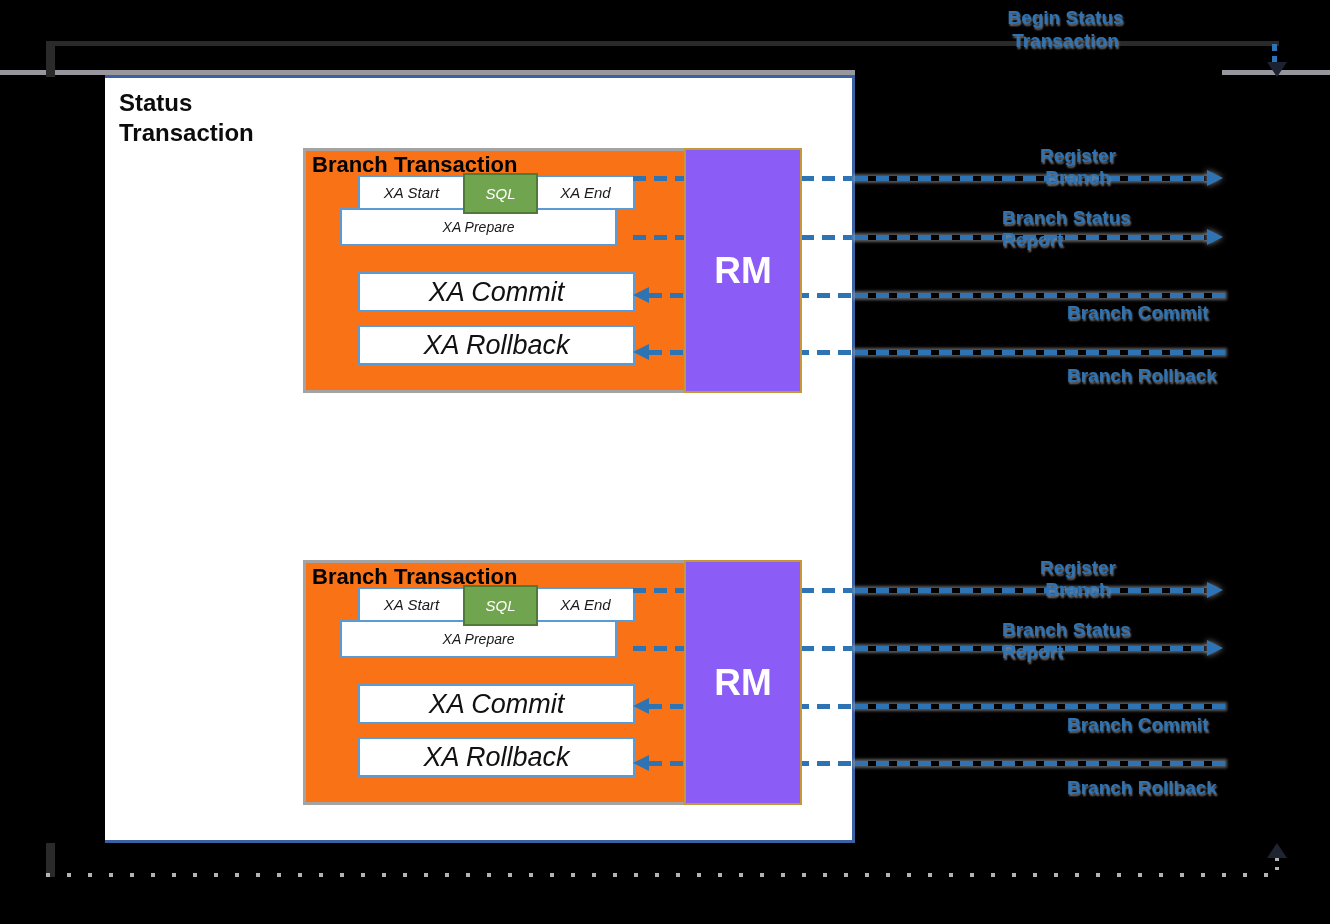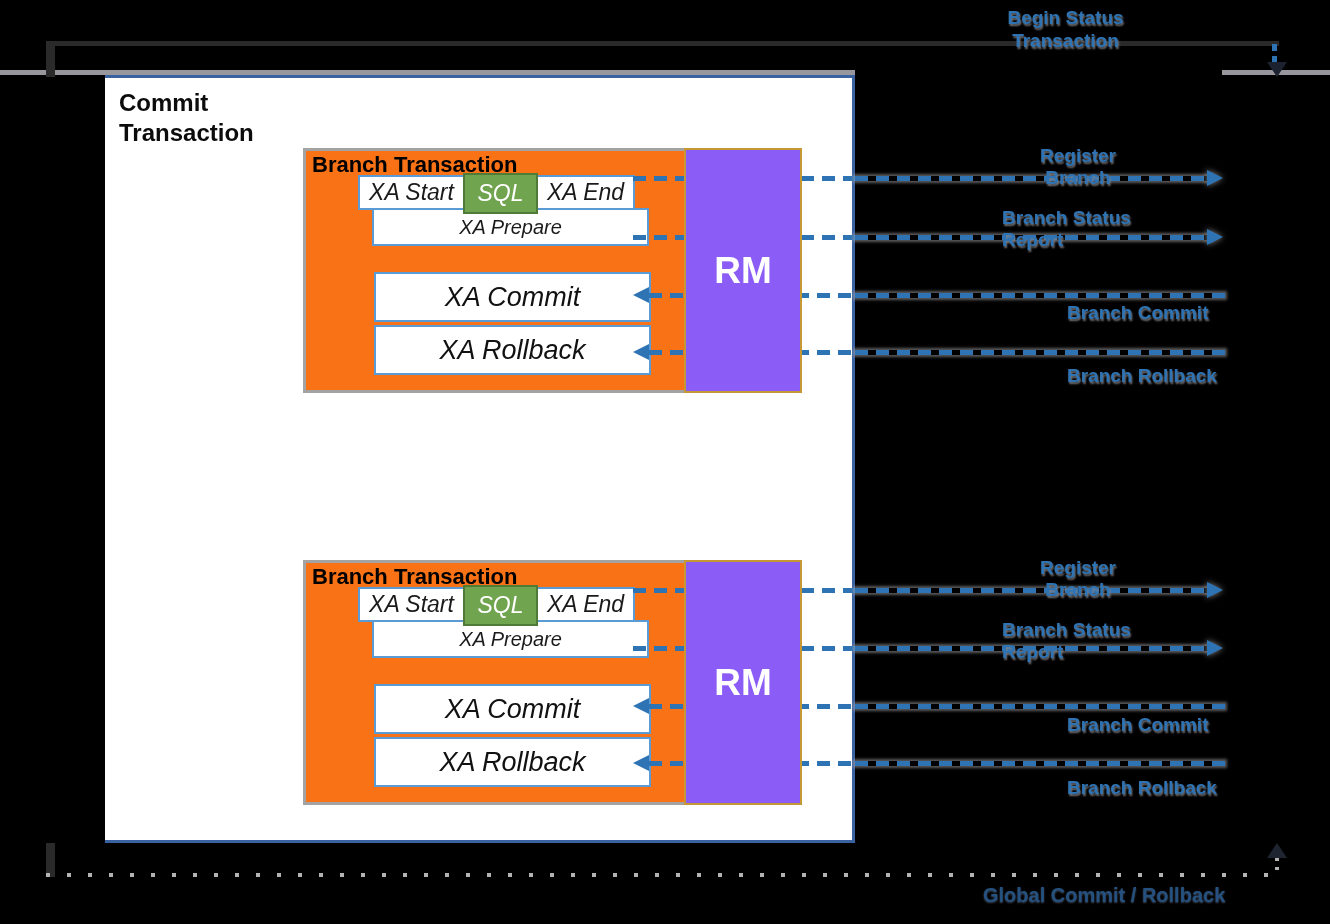--- a/index.html
+++ b/index.html
@@ -30,33 +30,33 @@
   
   .branch{
     position:absolute;left:303px;width:487px;height:245px;
     background:#f97316;border:3px solid #a3a3a3;z-index:2;
   }
   .btitle{position:absolute;left:6px;top:1px;font-size:22px;font-weight:bold;color:#000;}
   .row1{position:absolute;left:52px;top:24px;width:277px;height:35px;display:flex;}
   .cell{
     border:2px solid #5B9BD5;background:#fff;margin-left:-2px;
     display:flex;align-items:center;justify-content:center;
-    font-style:italic;font-size:23px;color:#1a1a1a;
+    font-style:italic;font-size:15px;color:#1a1a1a;
   }
   .cell:first-child{margin-left:0;width:107px;}
   .cell.sql{width:75px;background:#71A44F;border-color:#4F7A37;color:#fff;margin-top:-2px;margin-bottom:-4px;z-index:1;}
   .cell.xaend{flex:1;}
   .rowfull{
-    position:absolute;left:66px;top:57px;width:277px;height:38px;
+    position:absolute;left:34px;top:57px;width:277px;height:38px;
     border:2px solid #5B9BD5;background:#fff;
     display:flex;align-items:center;justify-content:center;
-    font-style:italic;font-size:20px;color:#1a1a1a;
+    font-style:italic;font-size:14px;color:#1a1a1a;
   }
   .bigbox{
-    position:absolute;left:68px;width:277px;height:50px;
+    position:absolute;left:52px;width:277px;height:40px;
     border:2px solid #5B9BD5;background:#fff;
     display:flex;align-items:center;justify-content:center;
     font-style:italic;font-size:27px;color:#111;
   }
   .bigbox.commit{top:121px;}
   .bigbox.rollback{top:174px;}
 
   
   .rm{
     position:absolute;left:684px;width:118px;height:245px;
@@ -132,21 +132,21 @@
   <div class="flow-h"></div>
   <div class="vdash"></div>
   <div class="arrow-down"></div>
   <div class="lbl top-lbl">
     <div>Begin Status</div>
     <div>Transaction</div>
   </div>
 
   <div class="gbox">
     <div class="gtitle">
-      <div>Commit</div>
+      <div>Status</div>
       <div>Transaction</div>
     </div>
   </div>
 
 
   <div class="branch" style="top:148px;">
     <div class="btitle">Branch Transaction</div>
     <div class="row1">
       <div class="cell">XA Start</div>
       <div class="cell sql">SQL</div>
@@ -226,15 +226,14 @@
     <div>Branch Status</div>
     <div>Report</div>
   </div>
   <div class="lbl" style="left:1067px;top:714px;">Branch Commit</div>
   <div class="lbl" style="left:1067px;top:777px;">Branch Rollback</div>
 
   <div class="stub-v" style="left:46px;top:843px;height:34px;"></div>
   <div class="dotted-h"></div>
   <div class="vdots"></div>
   <div class="arrow-up"></div>
-  <div class="lbl bottom-lbl">Global Commit / Rollback</div>
 
 </div>
 
 </body></html>

